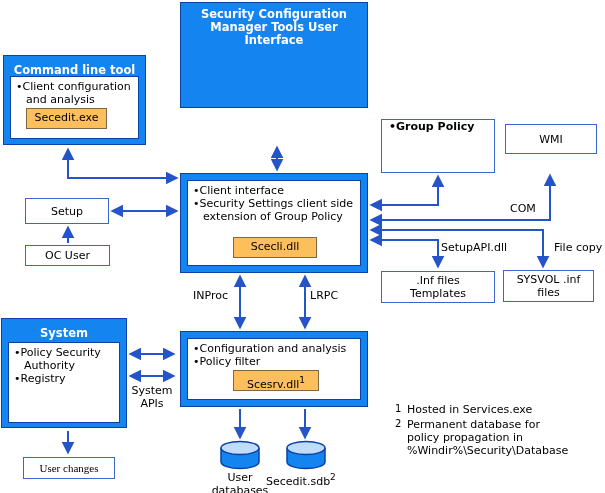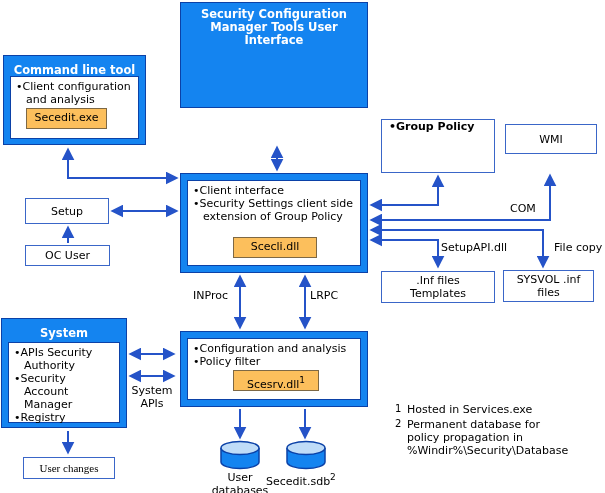--- a/index.html
+++ b/index.html
@@ -83,22 +83,21 @@
     </div>
     <div class="chip" style="left:52px; top:38px; width:86px;">
       <span>Scesrv.dll</span><sup>1</sup>
     </div>
   </div>
 
   <div class="bluebox" style="left:1px; top:318px; width:126px; height:110px;">
     <div class="bluehdr">System</div>
     <div class="inner" style="left:6px; top:23px; right:6px; bottom:4px;">
       <ul class="blist" style="padding-right:0;">
-        <li style="max-width:86px;">APIs Security Authority</li>
-        <li style="max-width:78px;">Security Account Manager</li>
+        <li style="max-width:86px;">Policy Security Authority</li>
         <li>Registry</li>
       </ul>
     </div>
   </div>
 
   <div class="wbox" style="left:25px; top:198px; width:84px; height:26px;">
       <span>Setup</span>
     </div>
 
   <div class="wbox" style="left:25px; top:245px; width:85px; height:21px;">

